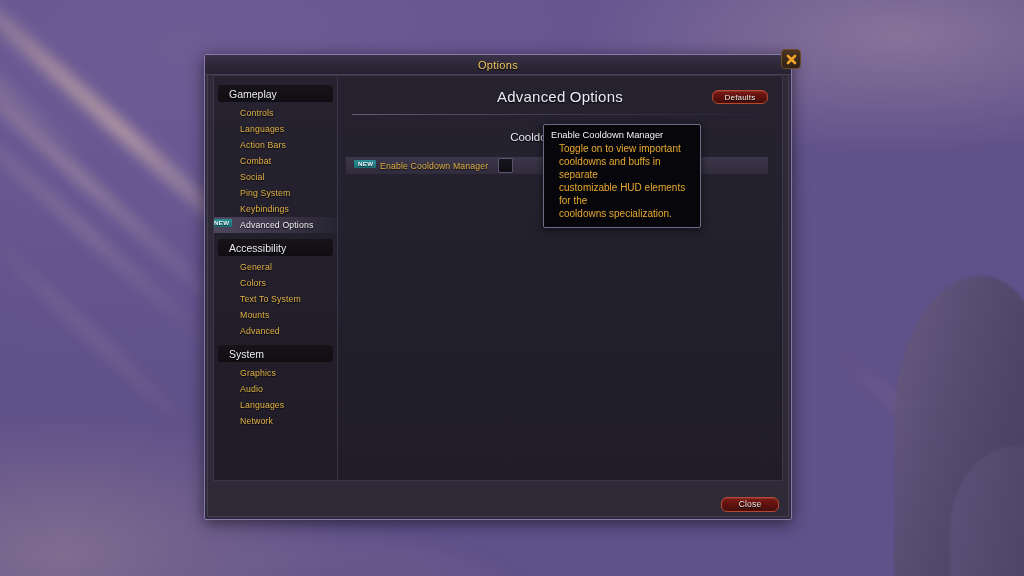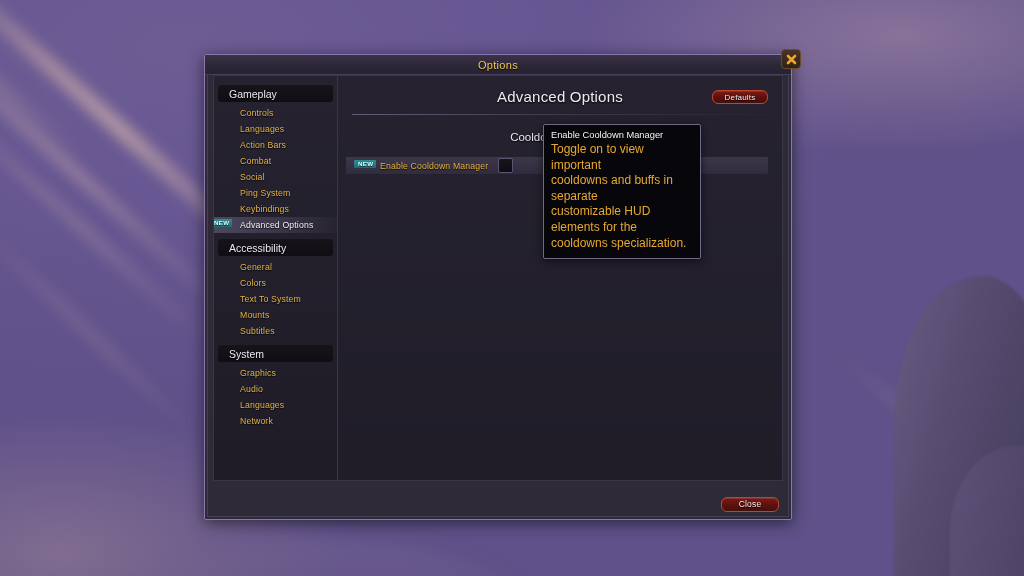--- a/index.html
+++ b/index.html
@@ -336,23 +336,24 @@
     z-index: 40;
     box-shadow: 0 2px 8px rgba(0,0,0,.6);
   }
   .tooltip-title {
     font-size: 9.3px;
     color: #f6f4fa;
     margin-bottom: 2px;
     text-shadow: 0 1px 1px #000;
   }
   .tooltip-body {
-    font-size: 12px;
+    font-size: 10px;
     line-height: 1.30;
     color: #e8a92f;
+    margin-left: 8px;
   }
 </style>
 </head>
 <body>
 
 <div id="desktop">
   <div class="bg-base"></div>
   <div class="bg-glow"></div>
   <div class="streak s5"></div>
   <div class="streak s1"></div>
@@ -418,21 +419,21 @@
           <div class="nav-item">
               <span>Colors</span>
             </div>
           <div class="nav-item">
               <span>Text To System</span>
             </div>
           <div class="nav-item">
               <span>Mounts</span>
             </div>
           <div class="nav-item">
-              <span>Subtitles</span>
+              <span>Advanced</span>
             </div>
         </div>
 
         <div class="nav-group">
           <div class="group-header">System</div>
           <div class="nav-item">
               <span>Graphics</span>
             </div>
           <div class="nav-item">
               <span>Audio</span>

